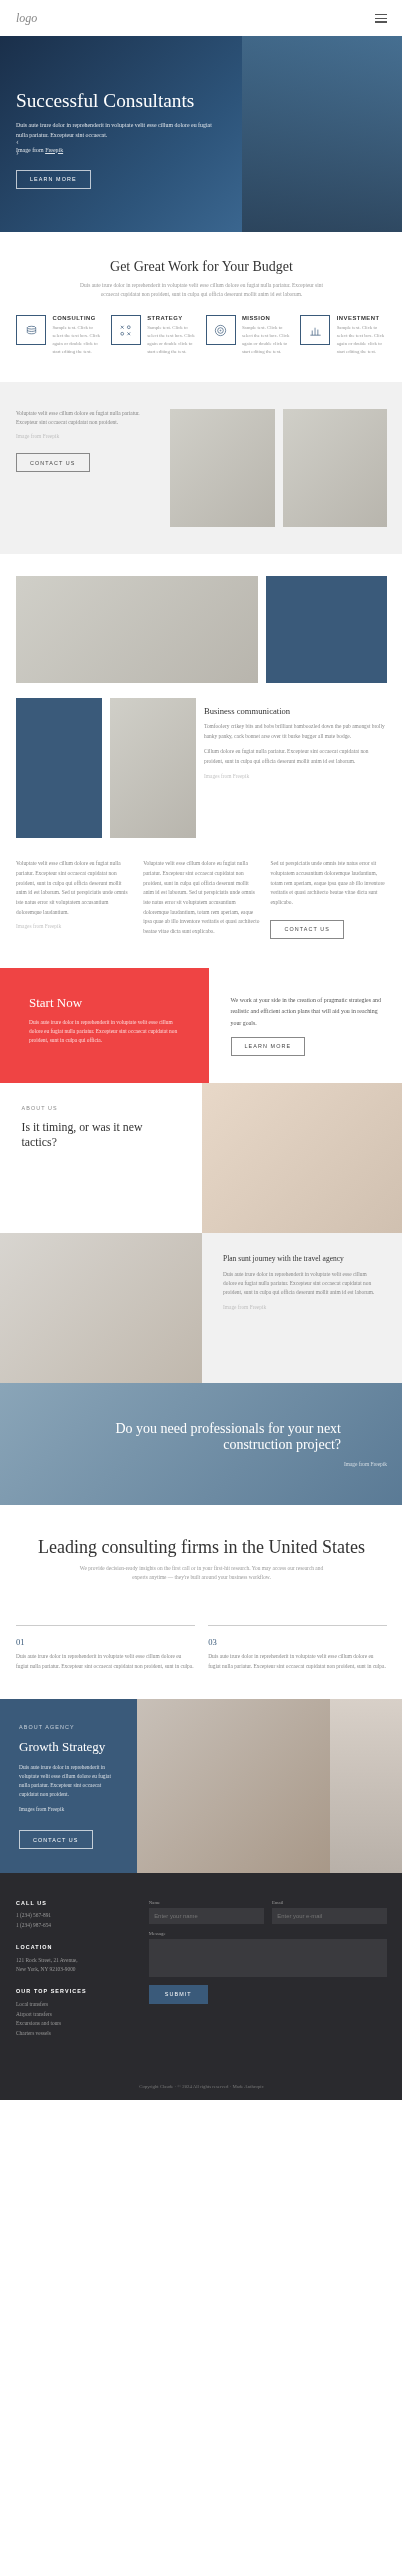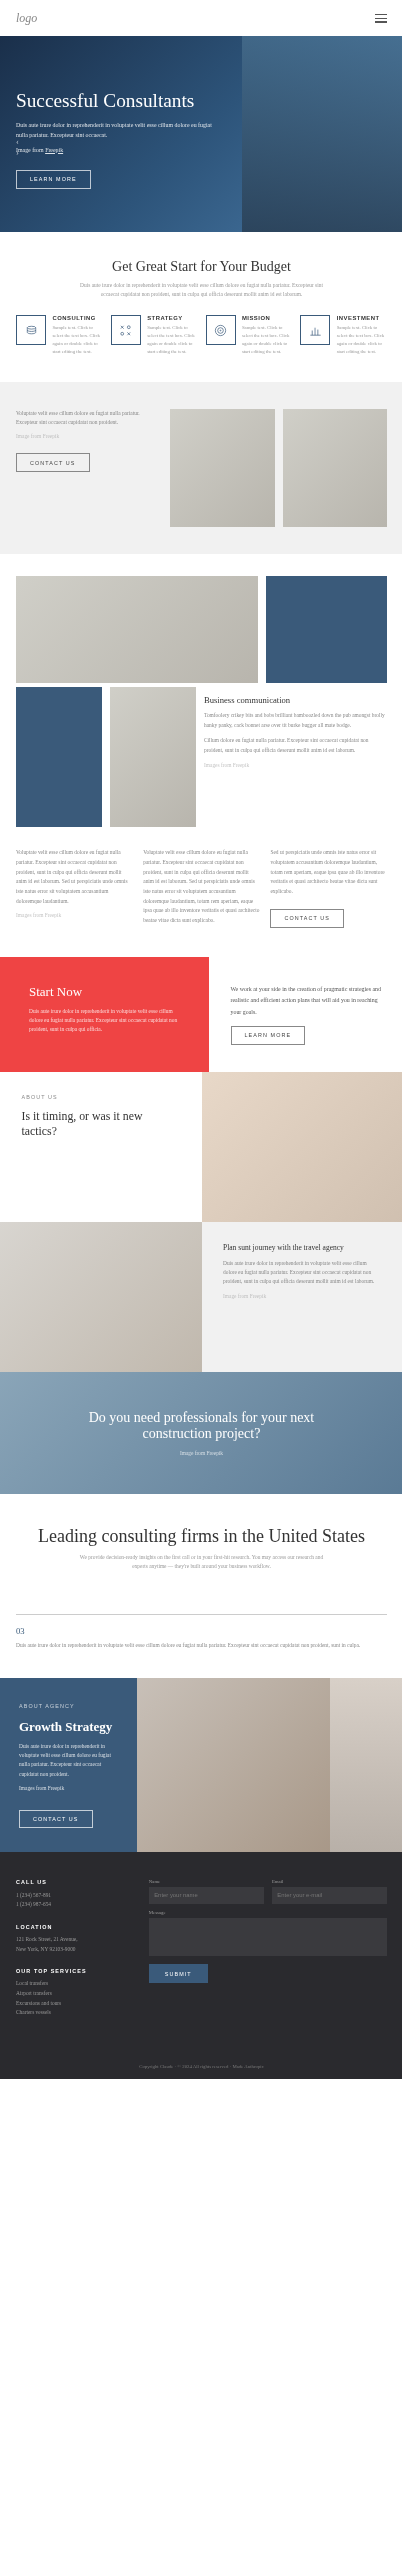--- a/index.html
+++ b/index.html
@@ -29,21 +29,21 @@
 .feature-icon svg{width:15px;height:15px;stroke:#3a5a7a;fill:none;stroke-width:1.5}
 .feature h4{font-size:5.9px;letter-spacing:0.5px;margin-bottom:3.2px}
 .feature p{font-size:4.8px;color:#999;line-height:1.6}
 .gray-bg{background:#f1f1f1}
 .commit-row{display:flex;gap:13.4px;align-items:stretch}
 .commit-text{flex:0 0 38%}
 .commit-text h2{font-size:11.8px;line-height:1.3;margin-bottom:8px;font-weight:400}
 .commit-text p{font-size:5.4px;color:#888;line-height:1.7;margin-bottom:4.3px}
 .commit-imgs{flex:1;display:flex;gap:8px}
 .ph{background:linear-gradient(135deg,#d0cfc8,#b8b5ad);flex:1;min-height:118px}
-.collage{padding:21.5px 16px;display:flex;gap:4px;flex-wrap:wrap}
+.collage{padding:21.5px 16px;display:flex;gap:15px;flex-wrap:wrap}
 .collage .ph{min-height:107px}
 .collage-top{display:flex;gap:8px;width:100%}
 .collage-top .ph:first-child{flex:2}
 .collage-top .ph:last-child{flex:1}
 .collage-bottom{display:flex;gap:8px;width:100%;align-items:flex-start}
 .collage-bottom .ph{flex:0 0 86px;min-height:140px}
 .collage-text{flex:1;padding:8px 0}
 .collage-text h3{font-size:8.6px;margin-bottom:6.4px;font-weight:400}
 .collage-text p{font-size:5.4px;color:#888;line-height:1.8;margin-bottom:5.4px}
 .three-col{display:flex;gap:10.7px;padding:0 16px 27px}
@@ -56,33 +56,33 @@
 .side-text p{font-size:5.9px;line-height:1.9;color:#555}
 .two-split{display:flex}
 .two-split>div{flex:1}
 .about-grid{display:flex;flex-wrap:wrap}
 .about-grid>div{flex:0 0 50%}
 .about-cell{padding:21.5px}
 .about-label{font-size:5.4px;letter-spacing:1.1px;color:#888;margin-bottom:6.4px}
 .about-cell h2{font-size:11.8px;line-height:1.3;font-weight:400}
 .about-cell p{font-size:5.4px;color:#888;line-height:1.7}
 .about-img{background:linear-gradient(135deg,#e8d8c8,#d0c0b0);min-height:150px}
-.cta-band{position:relative;background:linear-gradient(135deg,#8aa5b8,#5a7a95);padding:38px 16px;text-align:center;color:#fff}
+.cta-band{position:relative;background:linear-gradient(135deg,#8aa5b8,#5a7a95);padding:38px 16px;text-align:right;color:#fff}
 .cta-band h2{font-size:14px;max-width:279px;margin:0 auto 8px;font-weight:400}
 .cta-band .credit{font-size:5.4px}
 .leading{padding:32px 16px 16px;text-align:center}
 .leading h2{font-size:18px;margin-bottom:6.4px;font-weight:400}
 .num-row{display:flex;gap:13.4px;padding:10.7px 16px 27px}
 .num-col{flex:1;border-top:0.5px solid #ccc;padding-top:10.7px}
 .num-col .num{font-size:8.6px;color:#3a5a7a;margin-bottom:5.4px}
 .num-col p{font-size:5.4px;color:#888;line-height:1.8}
 .growth-row{display:flex;align-items:stretch}
 .growth-info{flex:0 0 34%;background:#3a5a7a;color:#fff;padding:24px 19px}
 .growth-info .label{font-size:5.4px;letter-spacing:1.1px;opacity:.7;margin-bottom:7.5px}
-.growth-info h2{font-size:13px;margin-bottom:7.5px;font-weight:700}
+.growth-info h2{font-size:13px;margin-bottom:7.5px;font-weight:400}
 .growth-info p{font-size:5.4px;opacity:.8;line-height:1.7;margin-bottom:5.4px}
 .growth-img{flex:1;background:linear-gradient(135deg,#c8c0b8,#a89888);min-height:161px}
 .growth-img2{flex:0 0 18%;background:linear-gradient(180deg,#d8d0c8,#b8b0a8)}
 footer{background:#2a2a2e;color:#ccc;padding:27px 16px 10.7px}
 .footer-row{display:flex;gap:21.5px;margin-bottom:21.5px}
 .footer-col{flex:0 0 30%}
 .footer-form{flex:1}
 .footer-col h5{font-size:5.4px;letter-spacing:1.1px;color:#fff;margin-bottom:5.4px}
 .footer-col p{font-size:5.4px;color:#999;line-height:1.8;margin-bottom:13.4px}
 .footer-form label{display:block;font-size:4.8px;color:#999;margin-bottom:2.7px}
@@ -113,21 +113,21 @@
   </div>
   <div class="hero-inner">
     <h1>Successful Consultants</h1>
     <p>Duis aute irure dolor in reprehenderit in voluptate velit esse cillum dolore eu fugiat nulla pariatur. Excepteur sint occaecat.</p>
     <p class="credit"><span>Image from </span><a>Freepik</a></p>
     <button class="btn-outline sans">LEARN MORE</button>
   </div>
 </section>
 
 <section class="section">
-  <h2 class="section-title">Get Great Start for Your Budget</h2>
+  <h2 class="section-title">Get Great Work for Your Budget</h2>
   <p class="section-sub">Duis aute irure dolor in reprehenderit in voluptate velit esse cillum dolore eu fugiat nulla pariatur. Excepteur sint occaecat cupidatat non proident, sunt in culpa qui officia deserunt mollit anim id est laborum.</p>
   <div class="feature-row">
     <div class="feature">
       <div class="feature-icon">
           <svg viewBox="0 0 32 32">
             <ellipse cx="16" cy="10" rx="9" ry="3"></ellipse>
             <path d="M7 10v5c0 1.7 4 3 9 3s9-1.3 9-3v-5M7 15v5c0 1.7 4 3 9 3s9-1.3 9-3v-5"></path>
           </svg>
         </div>
       <div>
@@ -245,20 +245,24 @@
 <section class="cta-band">
   <h2>Do you need professionals for your next construction project?</h2>
   <p class="credit">Image from Freepik</p>
 </section>
 
 <section class="leading">
   <h2>Leading consulting firms in the United States</h2>
   <p class="section-sub">We provide decision-ready insights on the first call or in your first-hit research. You may access our research and experts anytime — they're built around your business workflow.</p>
 </section>
 <section class="num-row">
+  <div class="num-col">
+      <div class="num">01</div>
+      <p>Duis aute irure dolor in reprehenderit in voluptate velit esse cillum dolore eu fugiat nulla pariatur. Excepteur sint occaecat cupidatat non proident, sunt in culpa.</p>
+    </div>
   <div class="num-col">
       <div class="num">03</div>
       <p>Duis aute irure dolor in reprehenderit in voluptate velit esse cillum dolore eu fugiat nulla pariatur. Excepteur sint occaecat cupidatat non proident, sunt in culpa.</p>
     </div>
 </section>
 
 <section class="growth-row">
   <div class="growth-info">
     <p class="label sans">ABOUT AGENCY</p>
     <h2>Growth Strategy</h2>

